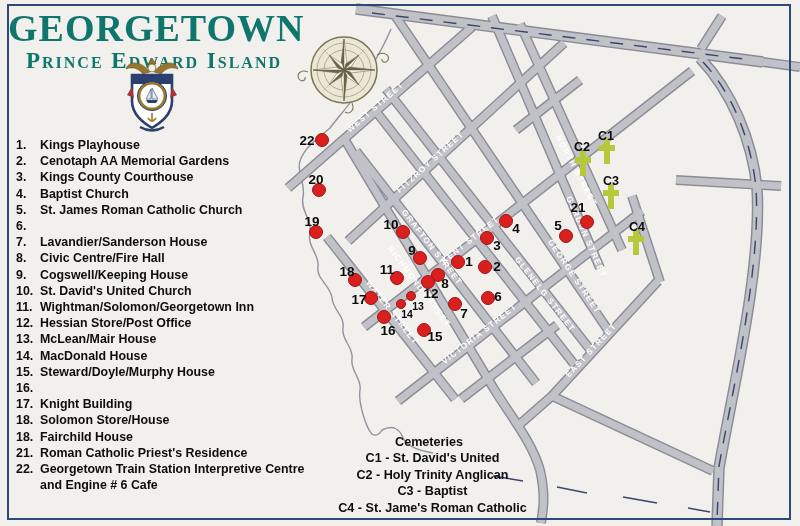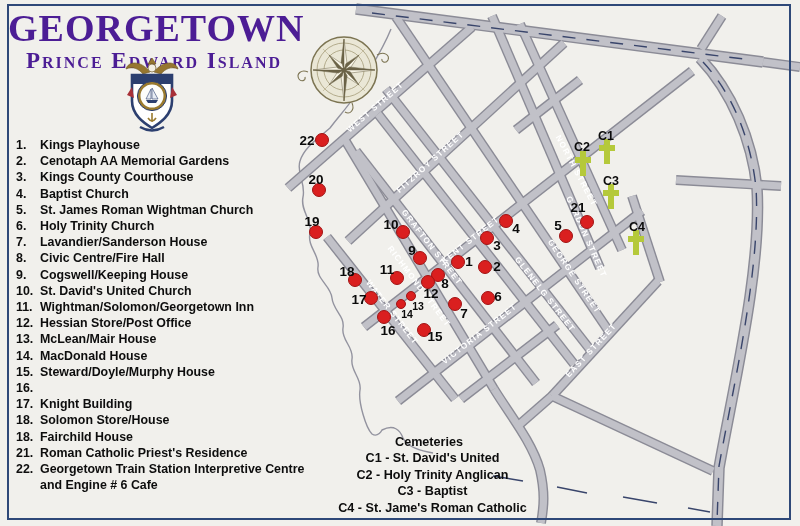--- a/index.html
+++ b/index.html
@@ -1,19 +1,19 @@
 <!DOCTYPE html>
 <html><head>
 <meta charset="utf-8">
 <style>
   html,body{margin:0;padding:0;background:#dfdfdf;}
   .card{position:relative;width:800px;height:526px;background:#f1f0ec;overflow:hidden;
         font-family:"Liberation Sans",sans-serif;}
   .frame{position:absolute;left:7px;top:4px;right:9px;bottom:6px;border:2px solid #2e4878;pointer-events:none;z-index:5;}
-  .hdr{position:absolute;left:8px;top:9px;width:292px;text-align:center;color:#4c1d95;z-index:3;}
+  .hdr{position:absolute;left:8px;top:9px;width:292px;text-align:center;color:#0f766e;z-index:3;}
   .title{font-family:"Liberation Serif",serif;font-weight:700;font-size:38px;letter-spacing:1px;line-height:1;}
   .subtitle{font-family:"Liberation Serif",serif;font-weight:700;font-variant:small-caps;
             font-size:23px;letter-spacing:2px;line-height:1;margin-top:2px;}
   .legend{position:absolute;left:16px;top:137px;width:292px;margin:0;padding:0;list-style:none;
           font-size:12.4px;font-weight:700;color:#0d0d0d;z-index:3;}
   .legend li{display:flex;line-height:16.2px;}
   .legend .num{width:24px;flex:none;}
   .cems{position:absolute;left:299px;top:434px;width:260px;font-size:12.6px;font-weight:700;
         color:#0d0d0d;line-height:16.4px;z-index:3;text-align:center;}
   .cems .c-item{padding-left:7px;}
@@ -82,25 +82,24 @@
       <li>
         <span class="num">3.</span>
         <span class="lbl">Kings County Courthouse</span>
       </li>
       <li>
         <span class="num">4.</span>
         <span class="lbl">Baptist Church</span>
       </li>
       <li>
         <span class="num">5.</span>
-        <span class="lbl">St. James Roman Wightman Church</span>
+        <span class="lbl">St. James Roman Catholic Church</span>
       </li>
       <li>
         <span class="num">6.</span>
-        <span class="lbl">Holy Trinity Church</span>
       </li>
       <li>
         <span class="num">7.</span>
         <span class="lbl">Lavandier/Sanderson House</span>
       </li>
       <li>
         <span class="num">8.</span>
         <span class="lbl">Civic Centre/Fire Hall</span>
       </li>
       <li>

